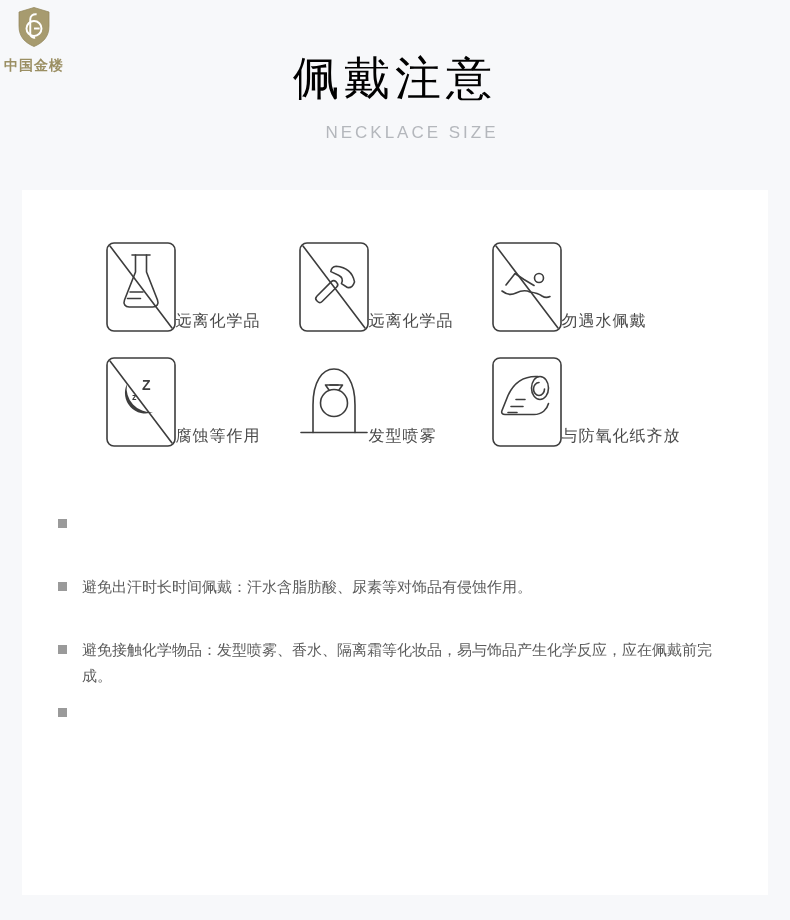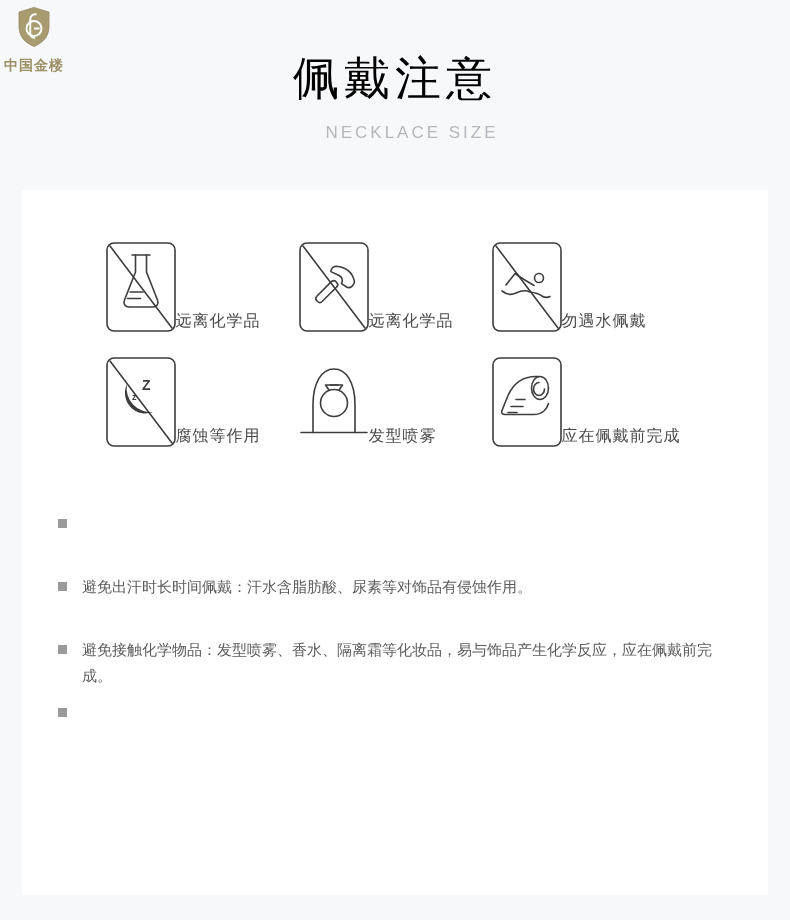--- a/index.html
+++ b/index.html
@@ -114,21 +114,21 @@
       <div class="icon-label">发型喷雾</div>
     </div>
     <div class="icon-cell">
       <svg viewBox="0 0 70 90">
         <rect x="1" y="1" width="68" height="88" rx="7"></rect>
         <ellipse cx="48" cy="31" rx="8.5" ry="11.5"></ellipse>
         <path d="M47,25.5 a5.5,6.5 0 1,0 5.5,6.5"></path>
         <path d="M46,19.5 c-17,-1 -25,8 -30,19 l-6,15 c-1,2.5 0.5,4 3,4 h29 c8,0 13,-5 14.5,-11"></path>
         <path d="M24,42.5 h9 M19,49.5 h12 M16,55.5 h9"></path>
       </svg>
-      <div class="icon-label">应在佩戴前完成</div>
+      <div class="icon-label">与防氧化纸齐放</div>
     </div>
   </div>
 
   <ul class="notes">
     <li class="note-item">
       <span class="bullet-square"></span>
     </li>
     <li class="note-item">
       <span class="bullet-square"></span>
       <span>避免出汗时长时间佩戴：汗水含脂肪酸、尿素等对饰品有侵蚀作用。</span>

